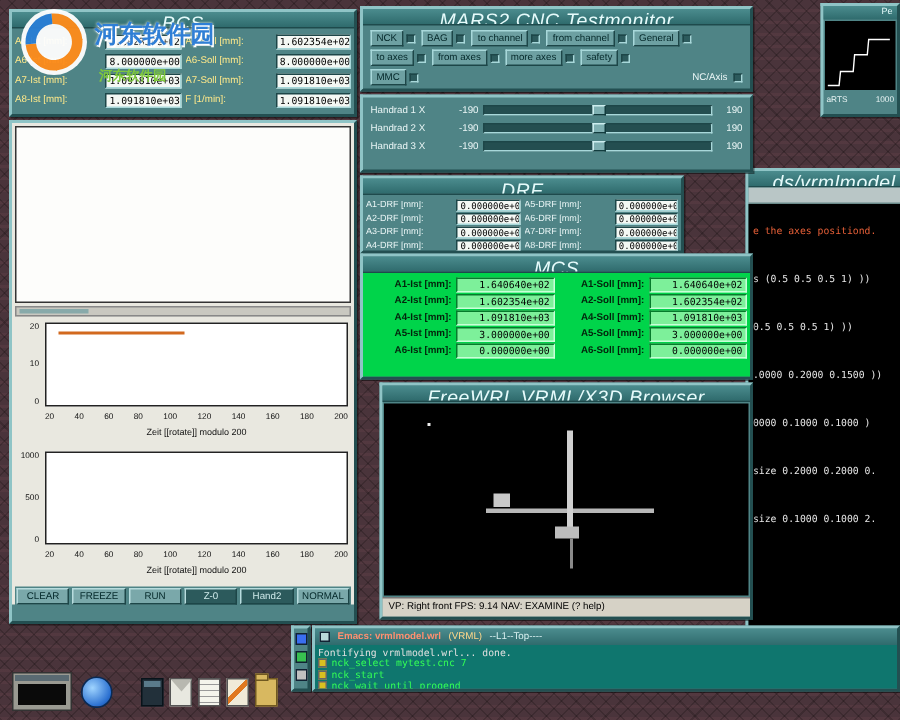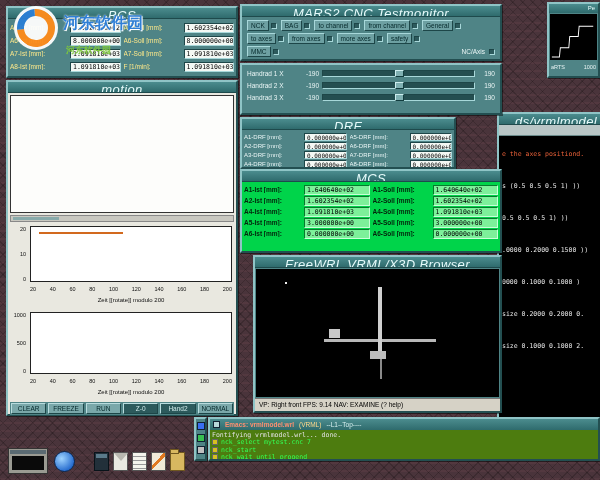--- a/index.html
+++ b/index.html
@@ -13,21 +13,21 @@
       repeating-linear-gradient(0deg, rgba(160,95,105,.10) 0 2px, transparent 2px 8px);}
   .window{position:absolute;background:#4f8486;border:2px solid;
     border-color:#8fc4c6 #234f51 #234f51 #8fc4c6;box-shadow:1px 1px 0 rgba(0,0,0,.45);}
   .titlebar{height:11px;display:flex;align-items:flex-start;justify-content:center;
     background:linear-gradient(#4b8c8e,#2f6b6d);border-bottom:1px solid #1e4a4c;
     color:#e6fbfb;font-size:13px;letter-spacing:.4px;overflow:hidden;white-space:nowrap;font-style:italic;}
   .wbody{padding:2px;height:calc(100% - 11px);overflow:hidden;}
   
   .vrow{display:flex;align-items:center;height:13px;gap:3px;}
   .rows-sm .vrow{height:9px;}
-  .rows-mcs .vrow{height:11px;}
+  .rows-mcs .vrow{height:11px;text-align:right;}
   .vlabel{width:57px;font-size:6.5px;overflow:hidden;white-space:nowrap;color:#eaf6f6;}
   .rows-sm .vlabel{font-size:6px;}
   .vbox{flex:1;height:10px;background:#f4f8f4;color:#000;
     font:6.5px "DejaVu Sans Mono",monospace;line-height:9px;padding:0 2px;
     border:1px solid;border-color:#1d4648 #a8d8da #a8d8da #1d4648;
     overflow:hidden;white-space:nowrap;}
   .rows-sm .vbox{height:8px;font-size:6px;line-height:7px;}
   #bcs-rows .vlabel{color:#ffe98a;}
   #mcs-body .vlabel{color:#03230c;font-weight:bold;}
   #mcs-body .vbox{background:#7df09a;border-color:#067a2c #c8ffd8 #c8ffd8 #067a2c;}
@@ -81,21 +81,21 @@
   .ed-body{background:#000;height:calc(100% - 22px);padding:14px 0 0 3px;
     font:6.5px "DejaVu Sans Mono",monospace;overflow:hidden;}
   .ed-line{margin-bottom:24px;white-space:nowrap;}
   
   .term-title{height:11px;display:flex;align-items:center;gap:5px;padding:0 3px;
     background:linear-gradient(#4b8c8e,#2f6b6d);font-size:6.5px;overflow:hidden;white-space:nowrap;}
   .tt-ico{width:7px;height:7px;background:#b8d8da;border:1px solid #123;flex:none;}
   .tt-app{color:#ff9070;font-weight:bold;}
   .tt-mode{color:#ffd88a;}
   .tt-pos{color:#d8f0f0;}
-  .term-body{background:#4d7c0f;height:calc(100% - 11px);padding:1px 2px;overflow:hidden;}
+  .term-body{background:#0f766e;height:calc(100% - 11px);padding:1px 2px;overflow:hidden;}
   .t-line{display:flex;align-items:center;gap:3px;height:7.5px;font:6.5px "DejaVu Sans Mono",monospace;white-space:nowrap;}
   .t-ico{width:6px;height:6px;background:#d8c020;border:1px solid #666;display:inline-block;flex:none;}
   
   .strip{display:flex;flex-direction:column;gap:4px;align-items:center;padding-top:3px;}
   .strip-ico{width:8px;height:8px;border:1px solid #123;display:block;}
   .s-blue{background:#3a6ef0;} .s-green{background:#38c050;} .s-grey{background:#c0c0c0;}
   
   .mini-title{height:9px;background:linear-gradient(#4b8c8e,#2f6b6d);font-size:6px;color:#e6fbfb;
     text-align:right;padding-right:3px;line-height:9px;}
   .mini-canvas{height:46px;background:#000;margin:1px;position:relative;}
@@ -126,23 +126,20 @@
   .wm-text{position:absolute;left:63px;top:13px;font-size:16px;font-weight:bold;z-index:90;
     text-shadow:0 0 2px #fff,1px 1px 0 #fff;}
   .wm-sub{position:absolute;left:66px;top:44px;font-size:9px;z-index:90;font-weight:bold;}
 </style>
 </head>
 <body>
 
 <div class="desktop">
 
   <div class="window" style="left:6px;top:80px;width:232px;height:336px;z-index:2">
-    <div class="titlebar">
-      <span>motion</span>
-    </div>
     <div class="m-body">
       <div class="m-canvas"></div>
       <div class="m-hscroll">
         <div class="m-hthumb"></div>
       </div>
       <div class="chart" style="height:84px">
         <div class="yticks" id="c1y">
             <span class="ytick">20</span>
             <span class="ytick">10</span>
             <span class="ytick">0</span>

